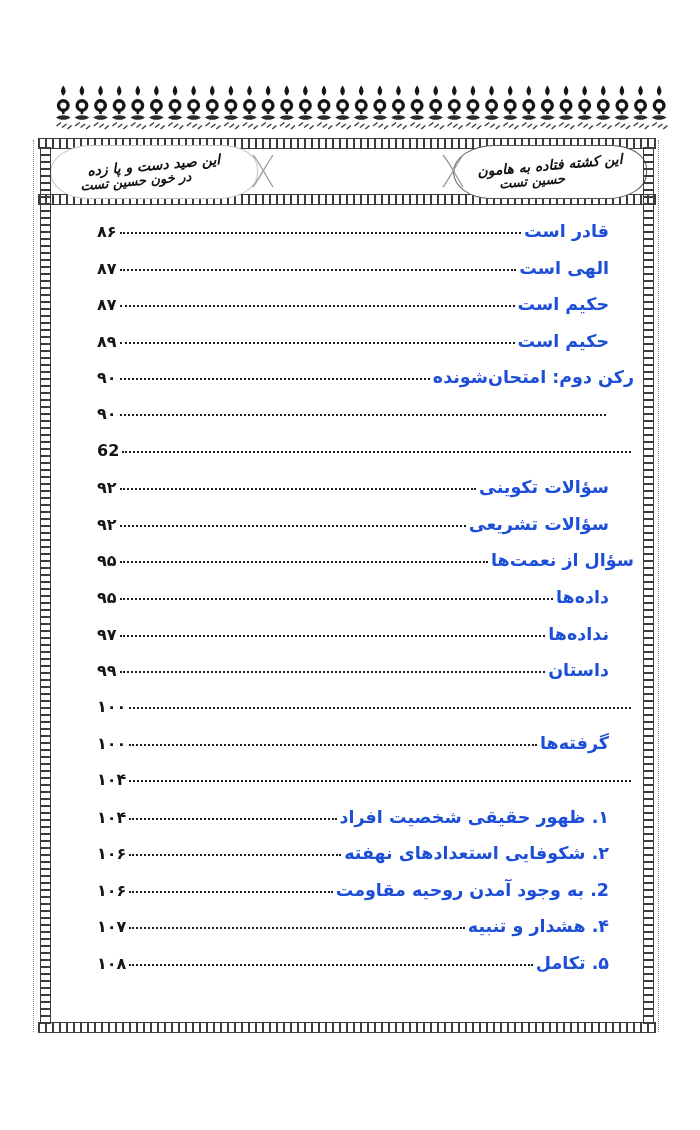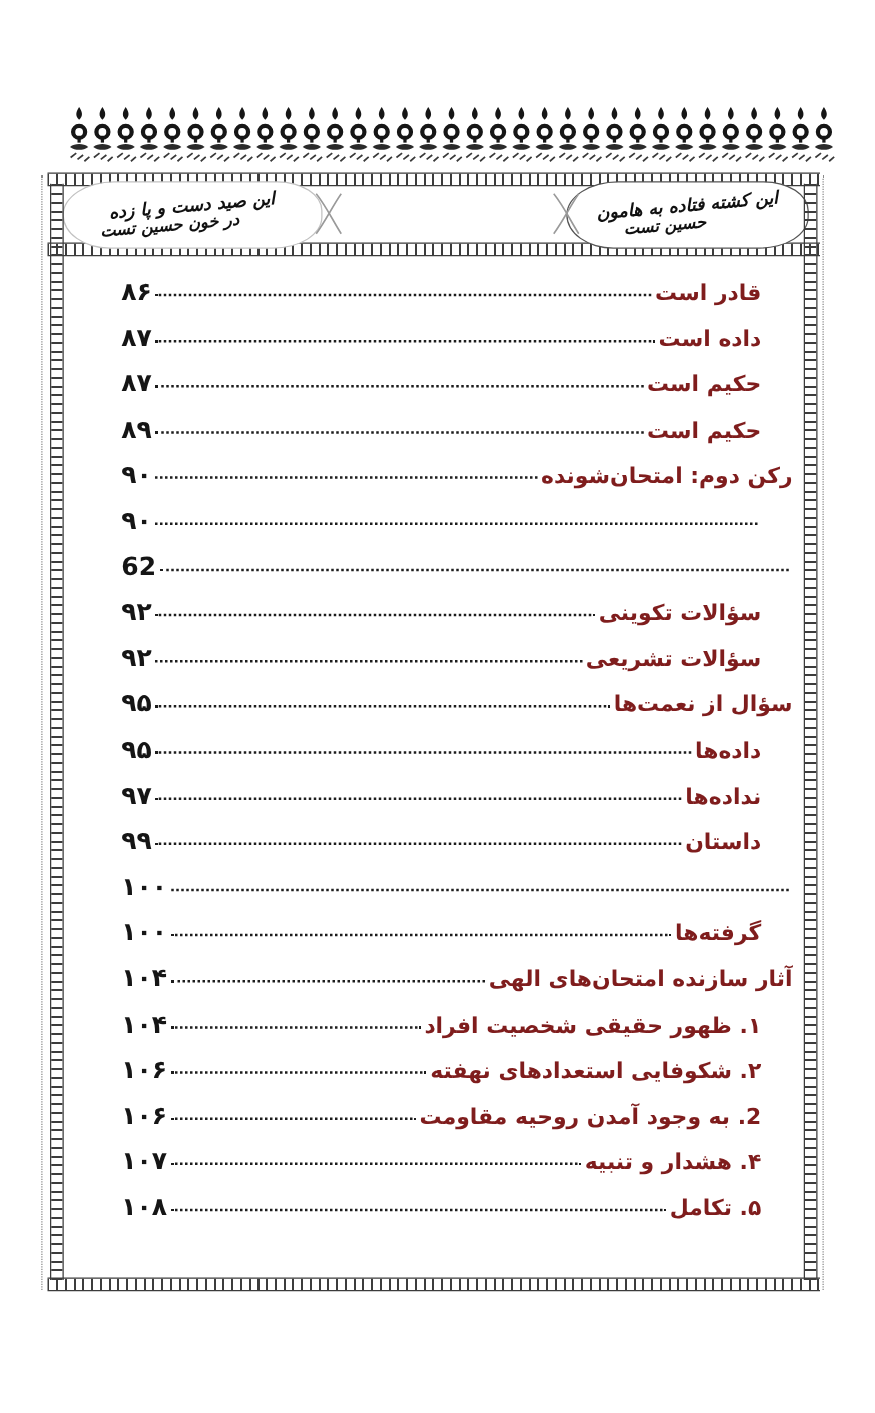--- a/index.html
+++ b/index.html
@@ -44,27 +44,27 @@
   .cart .l1{font-size:14px;transform:rotate(-5deg);}
   .cart .l2{font-size:13px;transform:rotate(-5deg) translateX(-18px);}
   .xorn{position:absolute;top:13px;}
   
   .toc{
     position:absolute;top:221px;left:52px;width:588px;
     direction:rtl;box-sizing:border-box;padding:0 6px 0 45px;
   }
   .row{display:flex;direction:rtl;align-items:baseline;height:36.6px;}
   .row .t{
-    white-space:nowrap;font-weight:bold;font-size:17.5px;color:#7f1d1d;flex:0 0 auto;
+    white-space:nowrap;font-weight:bold;font-size:17.5px;color:#1d4ed8;flex:0 0 auto;
   }
   .row .leader{
     flex:1 1 auto;min-width:8px;height:0;
     border-bottom:2.4px dotted #1c1c1c;position:relative;top:-3px;margin:0 3px;
   }
-  .row .n{white-space:nowrap;font-weight:bold;font-size:20px;color:#151515;flex:0 0 auto;}
+  .row .n{white-space:nowrap;font-weight:bold;font-size:16px;color:#151515;flex:0 0 auto;}
   .row.sub{padding-right:25px;}
 </style>
 </head>
 <body>
 
 <div class="sheet">
 
   <svg class="ornament" viewBox="0 0 614 53" preserveAspectRatio="none" aria-hidden="true">
     <defs>
       <g id="m">
@@ -144,21 +144,21 @@
 
   <div class="toc">
 
       <div class="row sub">
         <span class="t">قادر است</span>
         <span class="leader"></span>
         <span class="n">۸۶</span>
       </div>
 
       <div class="row sub">
-        <span class="t">داده است</span>
+        <span class="t">الهی است</span>
         <span class="leader"></span>
         <span class="n">۸۷</span>
       </div>
 
       <div class="row sub">
         <span class="t">حکیم است</span>
         <span class="leader"></span>
         <span class="n">۸۷</span>
       </div>
 
@@ -225,21 +225,20 @@
         <span class="n">۱۰۰</span>
       </div>
 
       <div class="row sub">
         <span class="t">گرفته‌ها</span>
         <span class="leader"></span>
         <span class="n">۱۰۰</span>
       </div>
 
       <div class="row">
-        <span class="t">آثار سازنده امتحان‌های الهی</span>
         <span class="leader"></span>
         <span class="n">۱۰۴</span>
       </div>
 
       <div class="row sub">
         <span class="t">۱. ظهور حقیقی شخصیت افراد</span>
         <span class="leader"></span>
         <span class="n">۱۰۴</span>
       </div>
 

